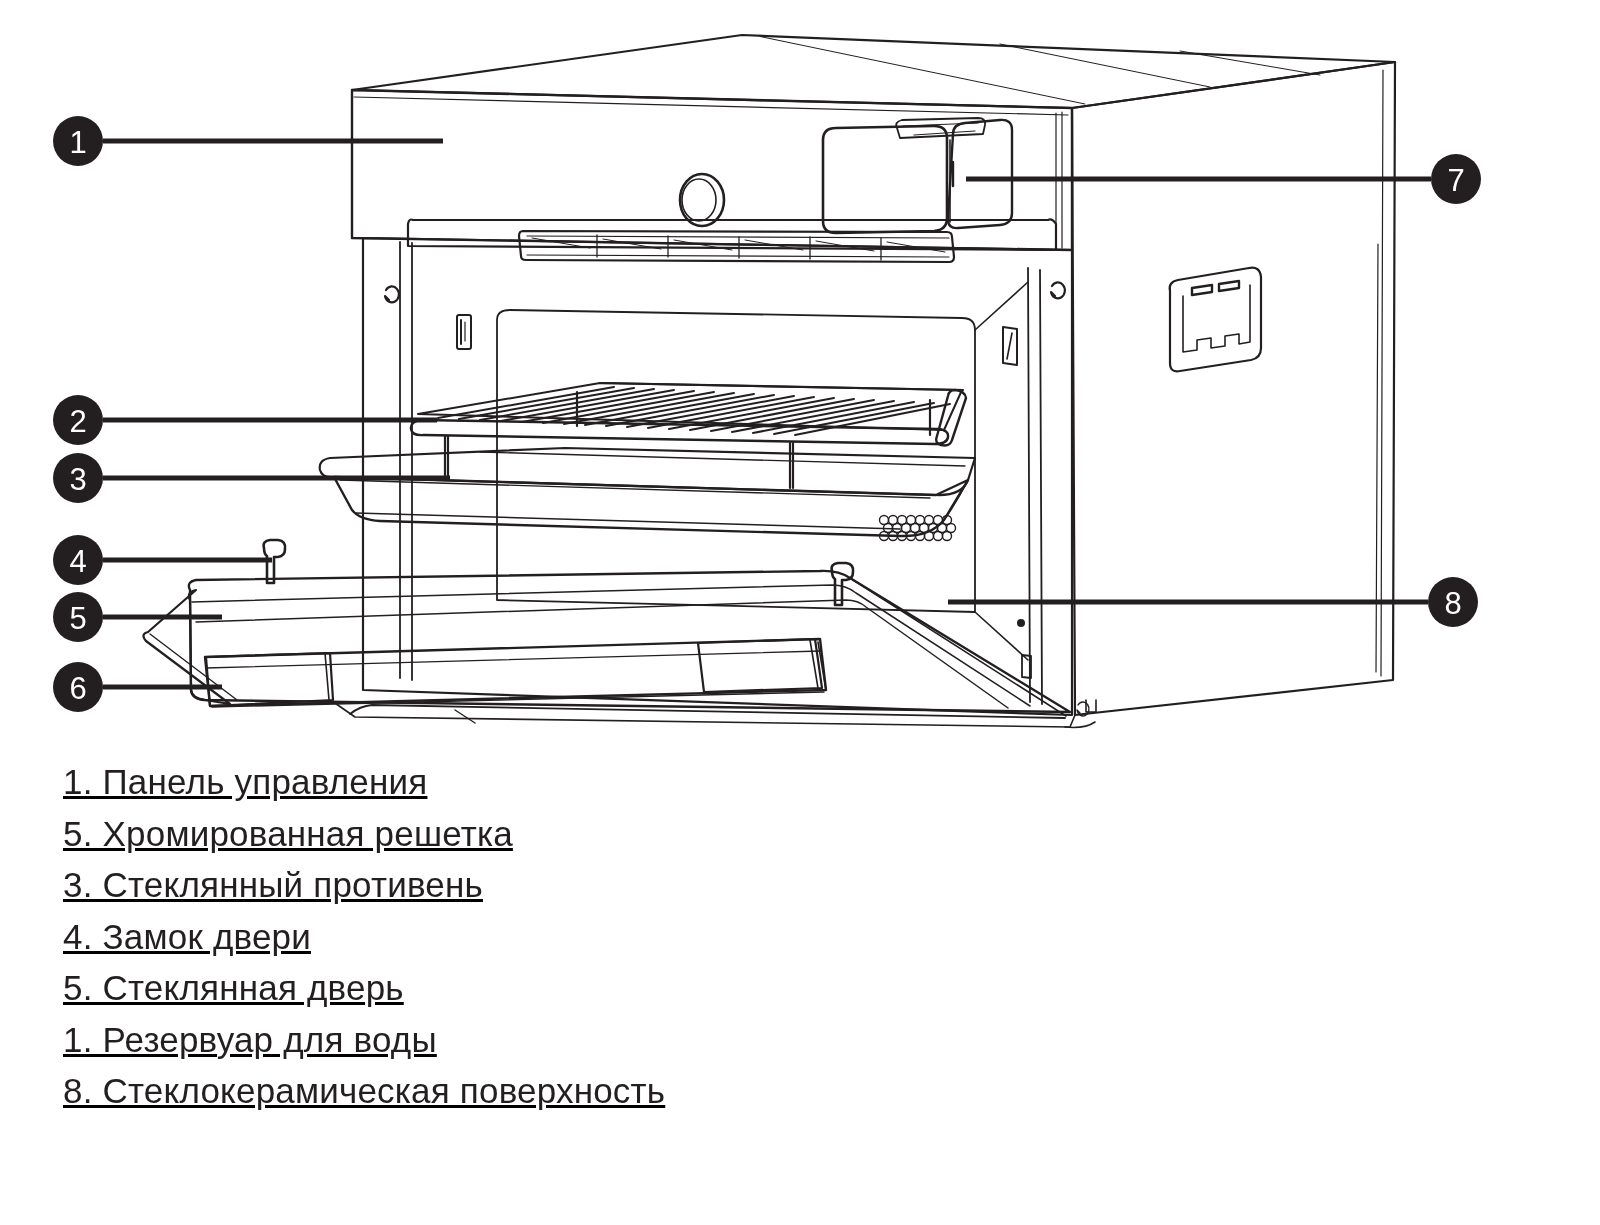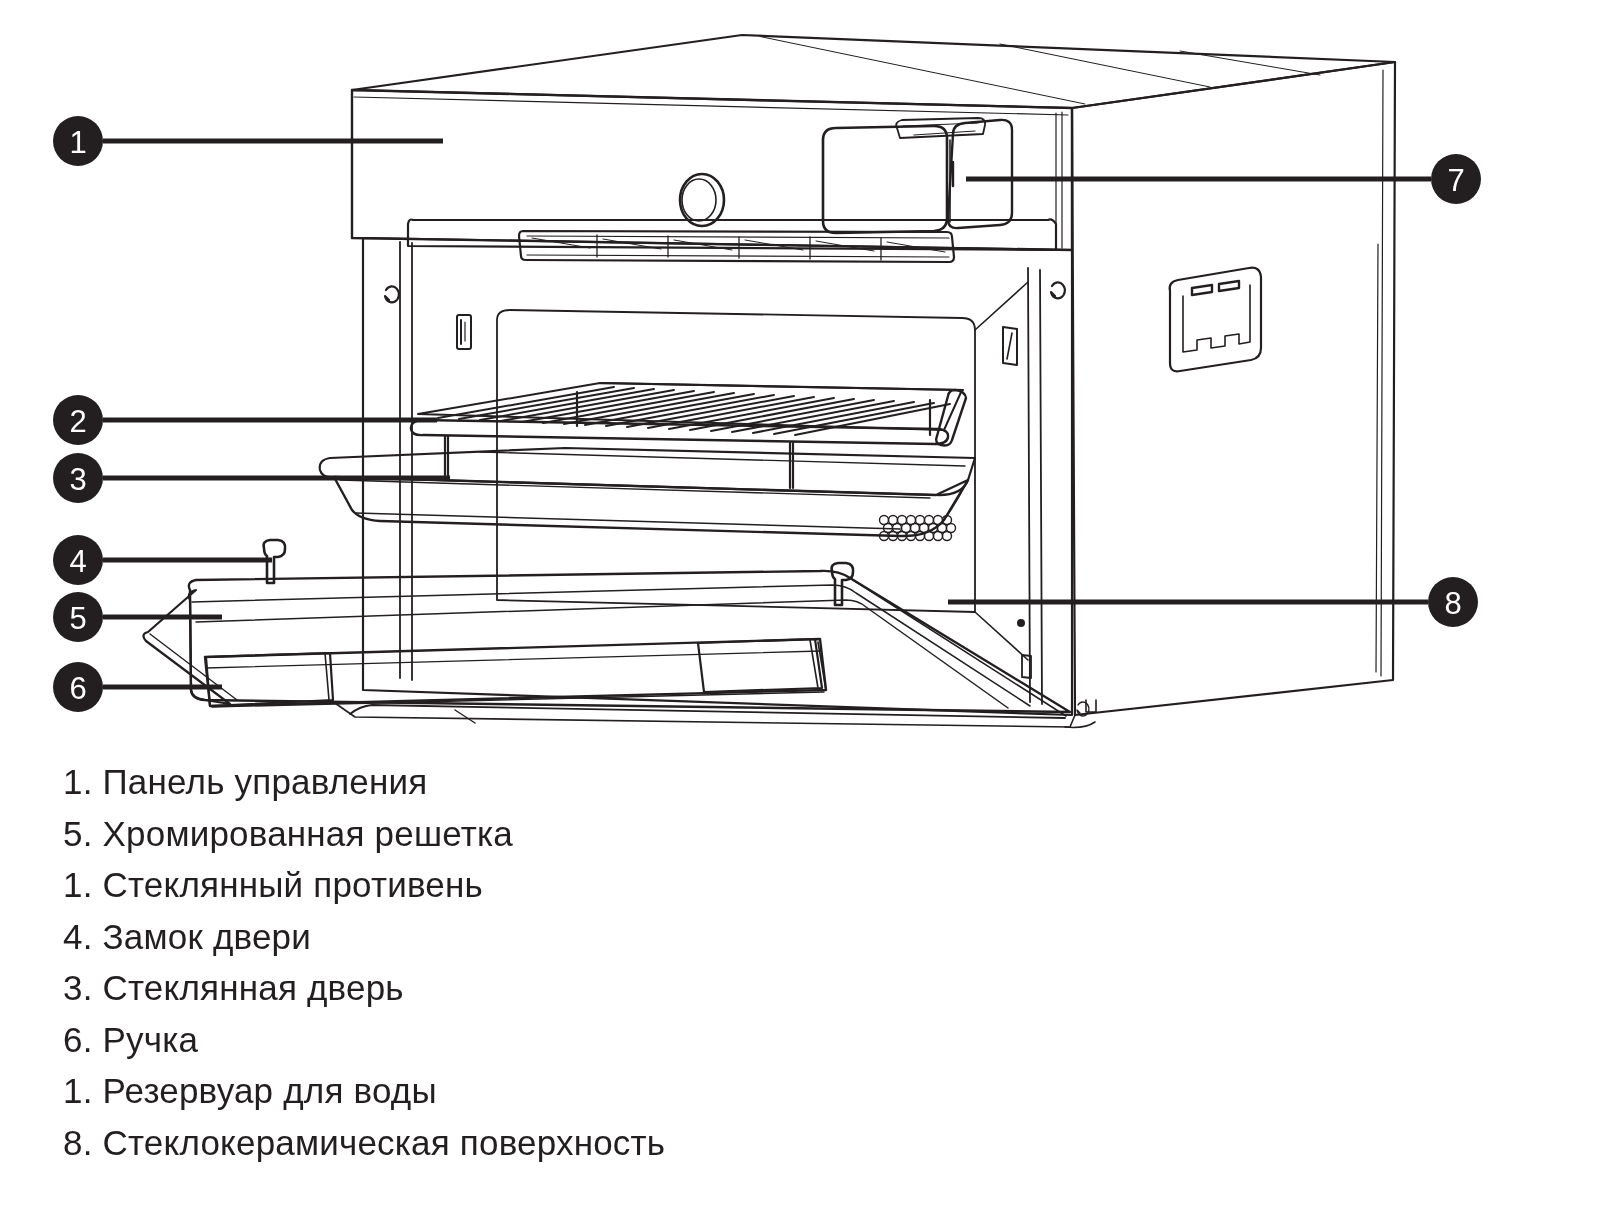--- a/index.html
+++ b/index.html
@@ -25,20 +25,21 @@
     left: 0;
     top: 0;
     width: 1600px;
     height: 760px;
   }
   #legend {
     position: absolute;
     left: 0;
     top: 756px;
     width: 1600px;
+    text-decoration: underline;
   }
   .legend-item {
     font-family: "Liberation Sans", sans-serif;
     font-size: 35px;
     line-height: 51.5px;
     color: #231f20;
     padding-left: 63px;
     white-space: nowrap;
     letter-spacing: 0.2px;
   }
@@ -347,21 +348,20 @@
       <g>
         <circle cx="1453" cy="602" r="25" fill="#231f20"></circle>
         <text class="callout-num" x="1453" y="614" text-anchor="middle">8</text>
       </g>
     </g>
   </svg>
 
   <div id="legend">
     <div class="legend-item">1. Панель управления</div>
     <div class="legend-item">5. Хромированная решетка</div>
-    <div class="legend-item">1. Стеклянный противень</div>
+    <div class="legend-item">3. Стеклянный противень</div>
     <div class="legend-item">4. Замок двери</div>
-    <div class="legend-item">3. Стеклянная дверь</div>
-    <div class="legend-item">6. Ручка</div>
+    <div class="legend-item">5. Стеклянная дверь</div>
     <div class="legend-item">1. Резервуар для воды</div>
     <div class="legend-item">8. Стеклокерамическая поверхность</div>
   </div>
 
 </div>
 
 </body></html>

